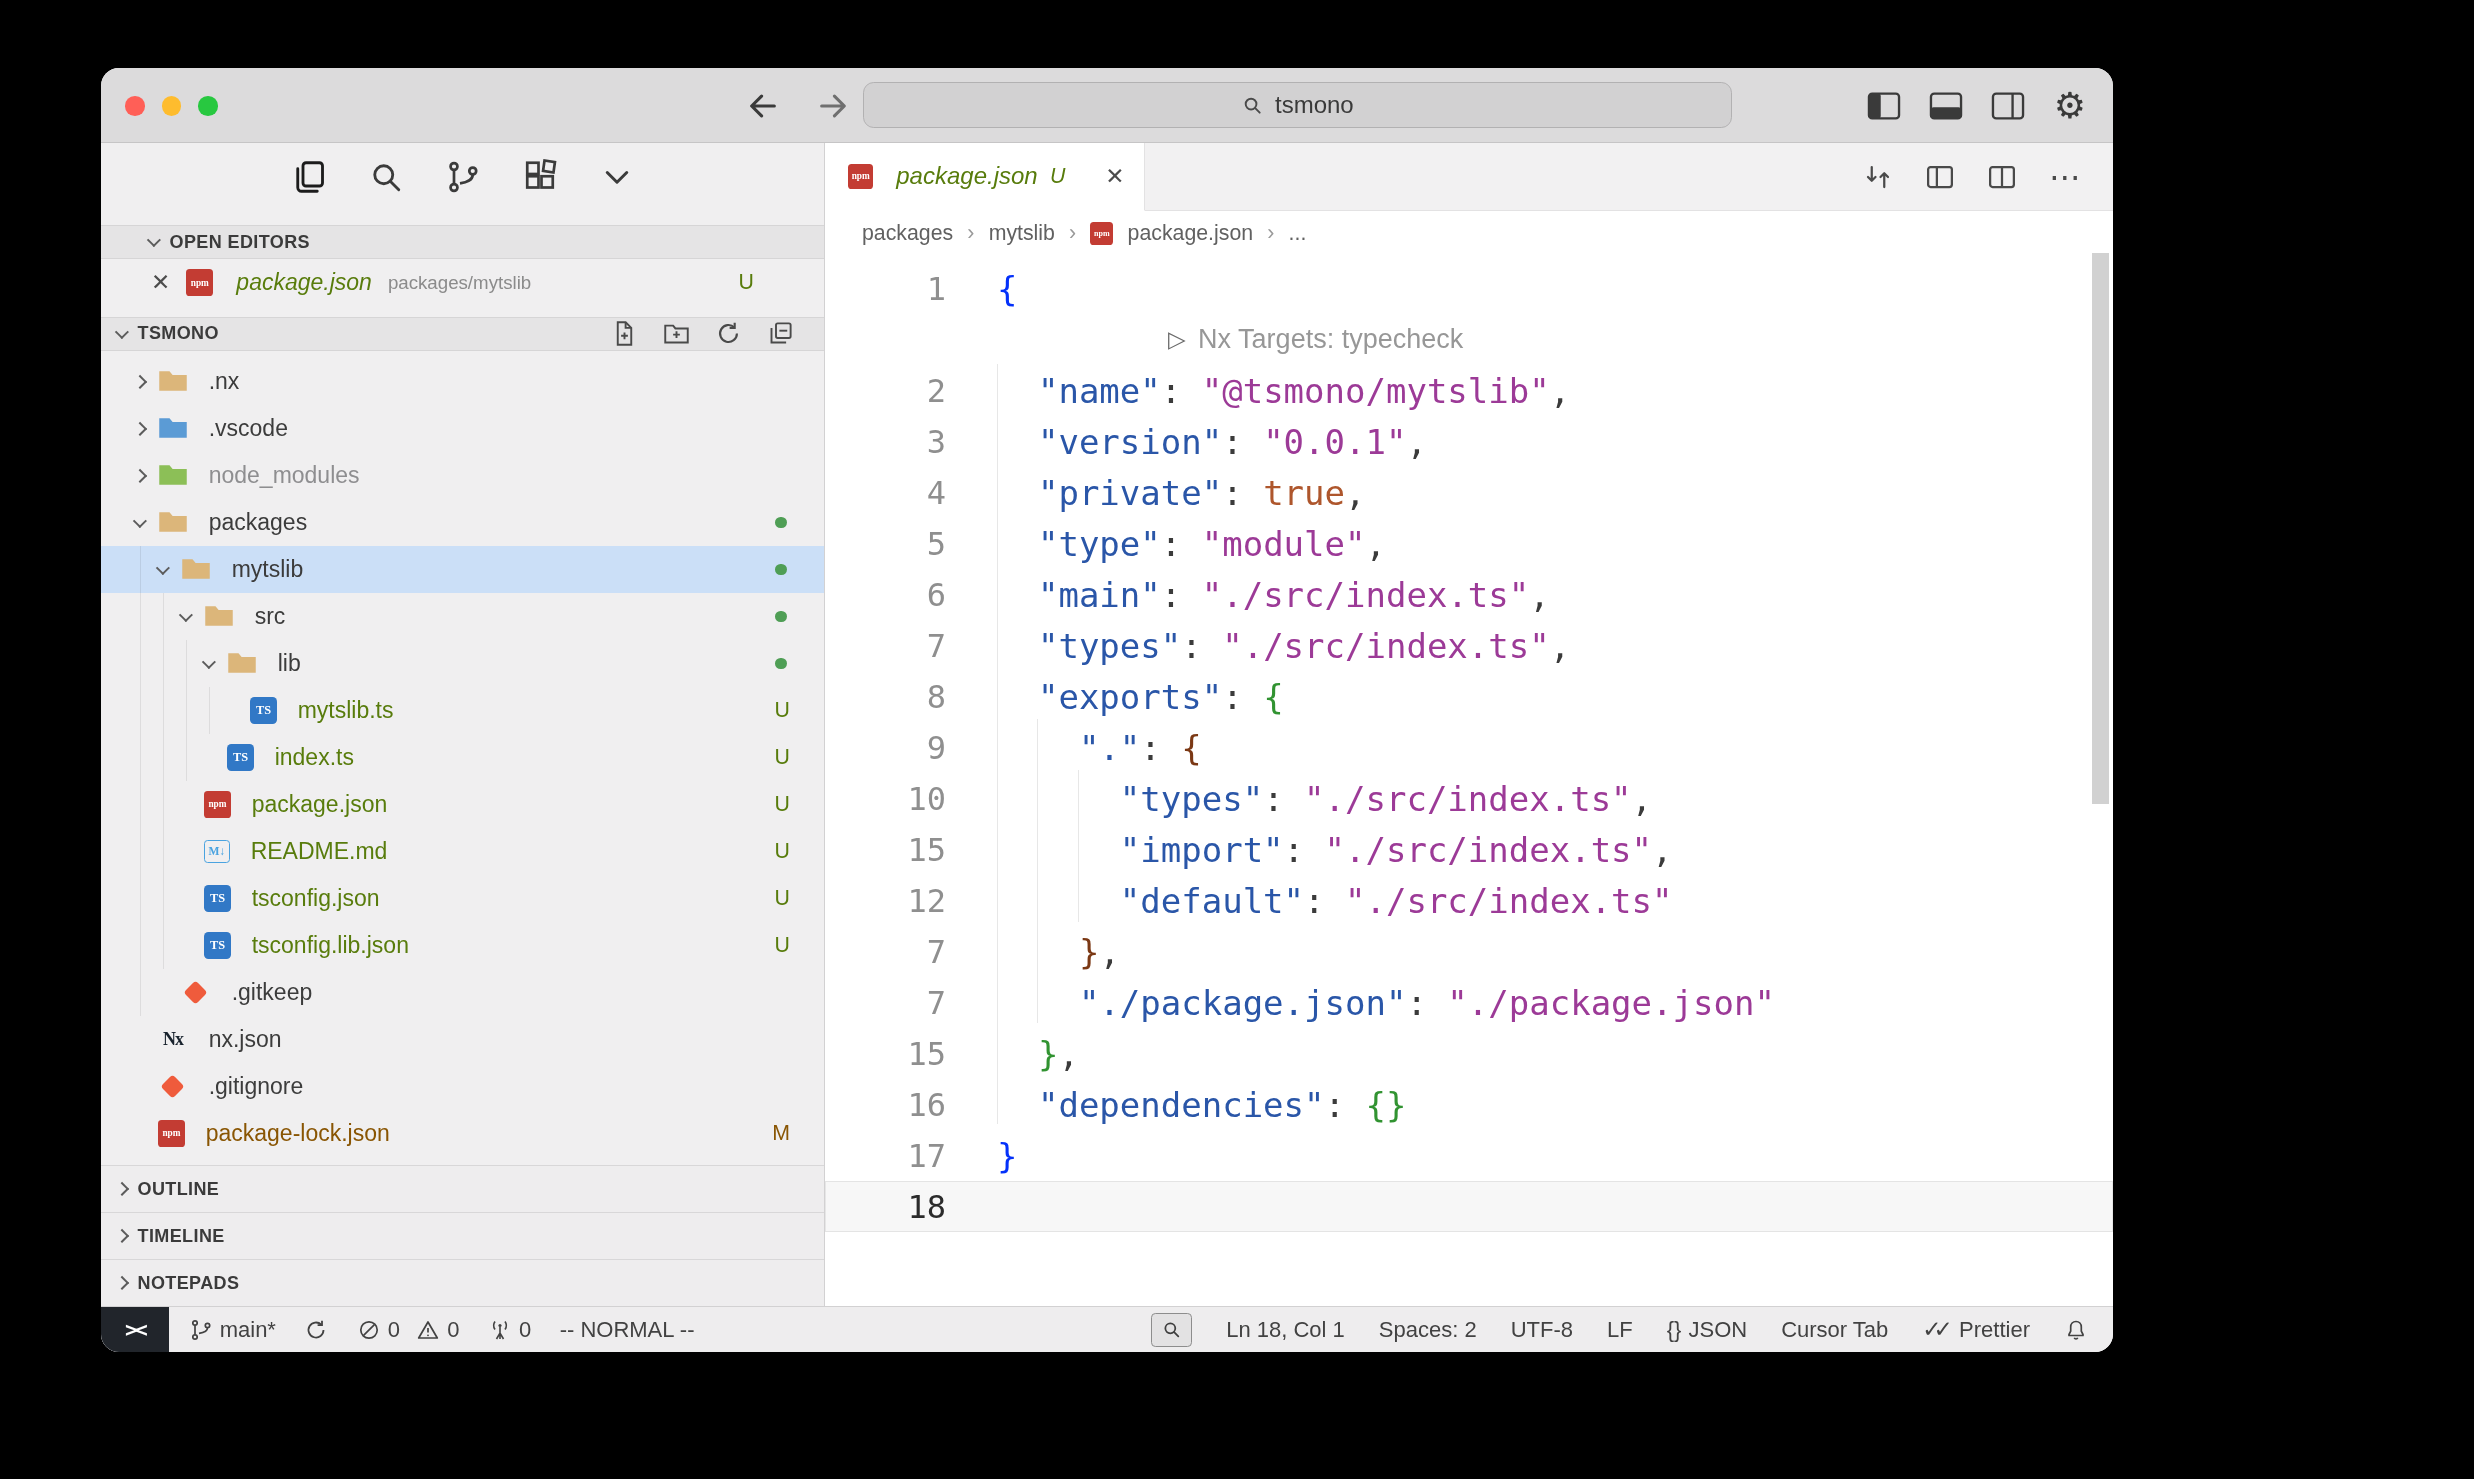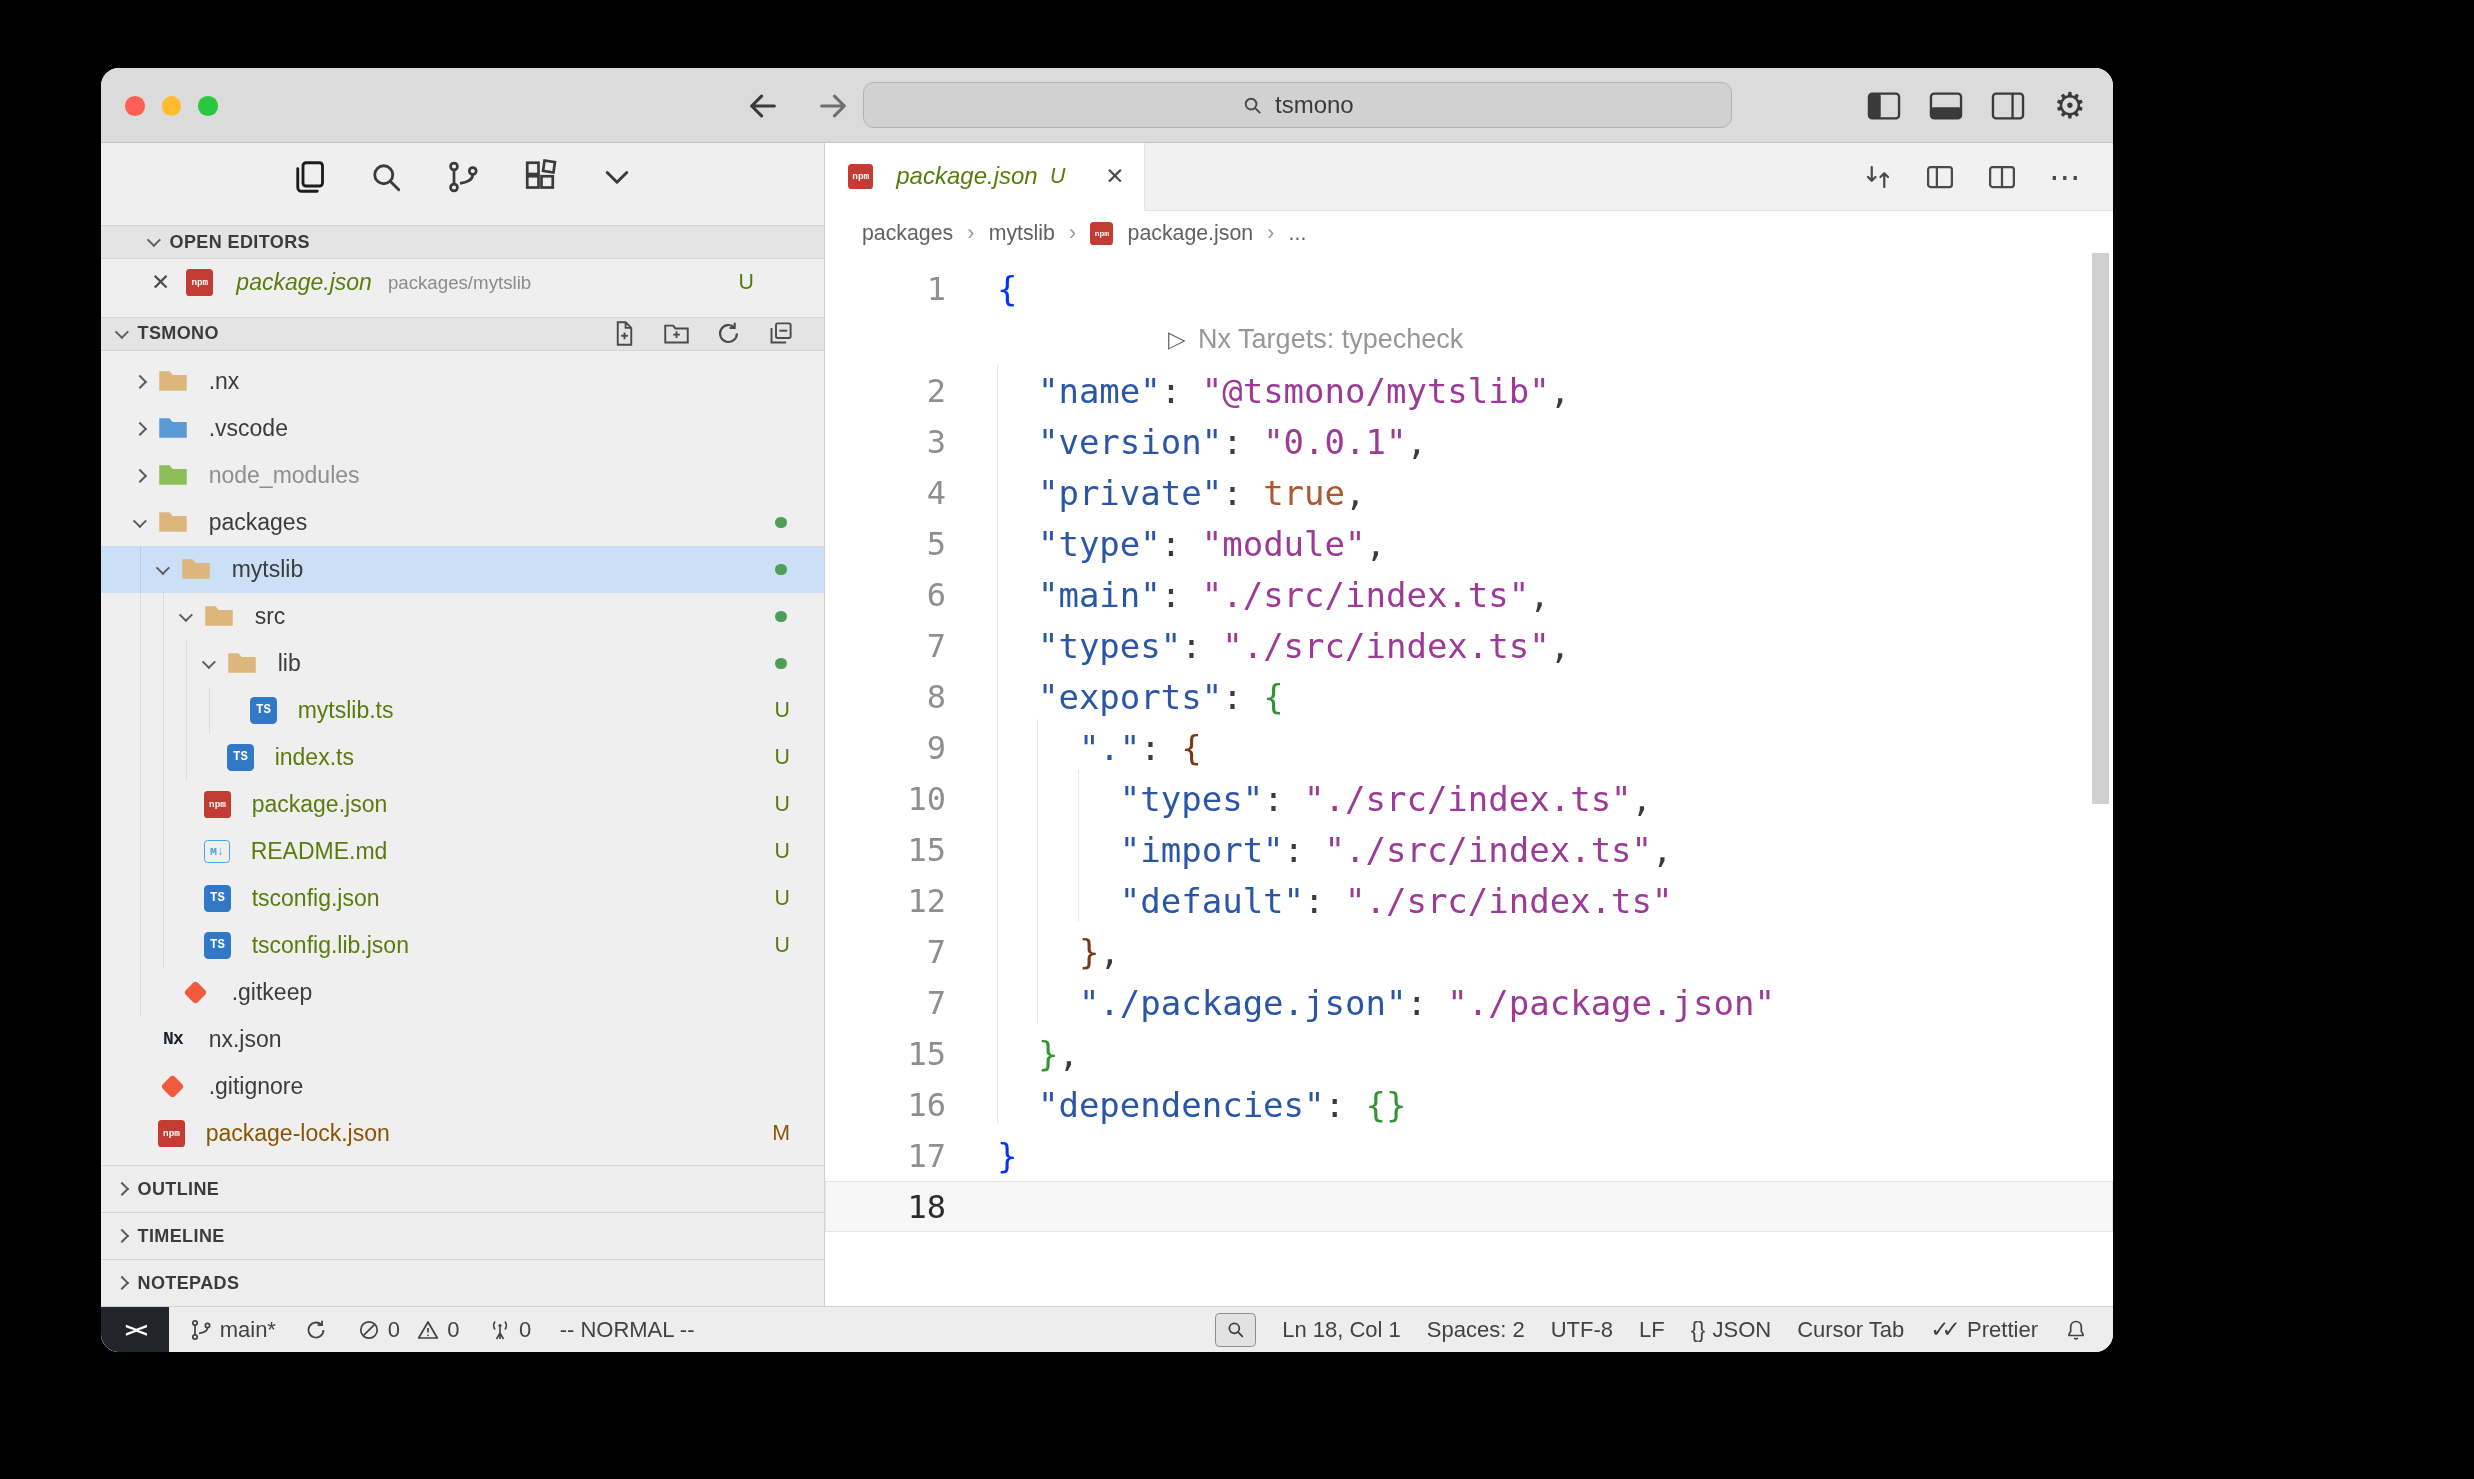--- a/index.html
+++ b/index.html
@@ -41,21 +41,21 @@
   .head-actions{margin-left:auto;display:flex;align-items:center;gap:25px;padding-right:30px;}
   .head-actions svg{width:27px;height:27px;}
 
   
   .tree{flex:none;margin-top:7.1px;}
   .trow{position:relative;height:47px;display:flex;align-items:center;font-size:23px;color:#3c3c3c;cursor:pointer;}
   .trow.sel{background:#cbdff7;}
   .guide{position:absolute;top:0;bottom:0;width:0.9px;background:rgba(0,0,0,.08);}
   .chevbox{width:28.4px;flex:none;display:flex;align-items:center;justify-content:center;}
   .fico{width:30px;height:30px;flex:none;margin:0 10.7px 0 3.6px;display:flex;align-items:center;justify-content:center;}
-  .box{border-radius:4.4px;color:#fff;font-weight:700;font-family:Liberation Mono, monospace;}
+  .box{border-radius:4.4px;color:#fff;font-weight:700;font-family:Liberation Serif, serif;}
   .tsbox{background:#3178c6;font-size:12.4px;width:27px;height:27px;}
   .npmbox{background:#c33c33;font-size:9.3px;width:27px;height:27px;border-radius:3.6px;letter-spacing:0;}
   .npmbox.small{width:23px;height:23px;font-size:8px;}
   .mdbox{border:1.8px solid #4aa3e0;color:#4aa3e0;font-size:11.6px;width:26px;height:23px;border-radius:3.6px;font-weight:800;background:transparent;}
   .gitbox{position:relative;}
   .gitbox::before{content:"";position:absolute;inset:0;margin:auto;width:17px;height:17px;background:#ef5b3c;border-radius:3.6px;transform:rotate(45deg);}
   .nxbox{color:#18222d;font-size:18px;font-weight:800;letter-spacing:-0.9px;background:transparent;}
   .tlabel{margin-left:10px;white-space:nowrap;}
   .tlabel.untracked{color:#587c0c;}
   .tlabel.modified{color:#895503;}
@@ -101,21 +101,21 @@
   .sb-thumb{position:absolute;top:110px;right:4.4px;width:17px;height:551px;background:rgba(0,0,0,.18);}
 
   
   .statusbar{height:46px;flex:none;background:#eeedee;border-top:0.9px solid #d2d1d2;display:flex;align-items:center;
     font-size:22px;color:#424242;}
   .remote{width:68px;height:100%;background:#21252b;color:#fff;display:flex;align-items:center;justify-content:center;
     font-family:"DejaVu Sans Mono",monospace;font-size:21.3px;font-weight:700;letter-spacing:-2.7px;cursor:pointer;}
   .sb-left{display:flex;align-items:center;gap:28.4px;padding-left:19.6px;}
   .sb-item{display:flex;align-items:center;gap:7.1px;cursor:pointer;white-space:nowrap;}
   .sb-item svg{width:24px;height:24px;}
-  .sb-right{margin-left:auto;display:flex;align-items:center;gap:26px;padding-right:25px;}
+  .sb-right{margin-left:auto;display:flex;align-items:center;gap:34px;padding-right:25px;}
   .zoombox{width:41px;height:34px;border:1.8px solid #8d8d8d;border-radius:4.4px;background:#e3e2e3;
     display:flex;align-items:center;justify-content:center;}
   .zoombox svg{width:21.3px;height:21.3px;}
   .checks{letter-spacing:-8px;font-size:23px;color:#424242;padding-right:7.1px;}
 </style>
 </head>
 <body>
 
 <div class="window">
 

